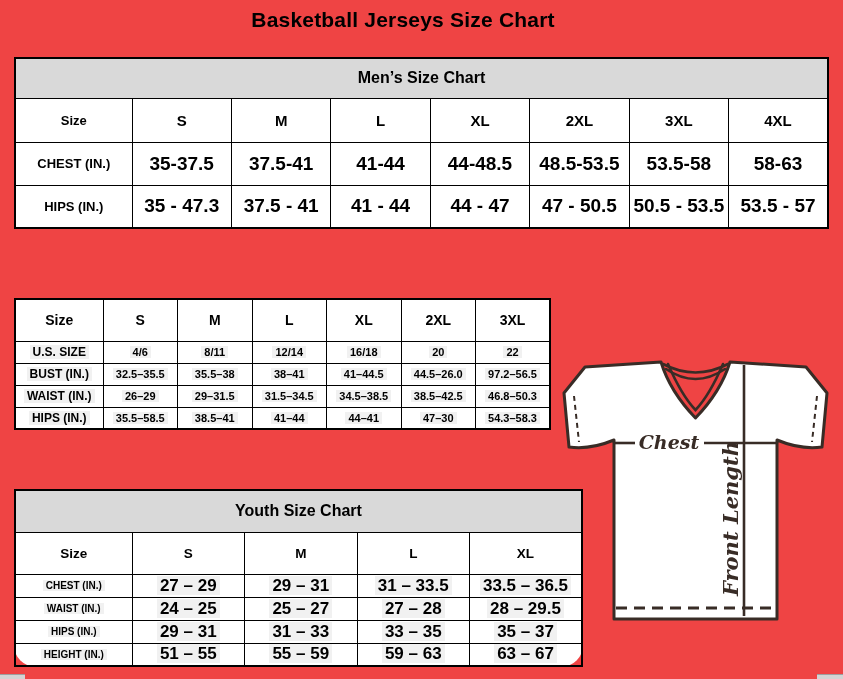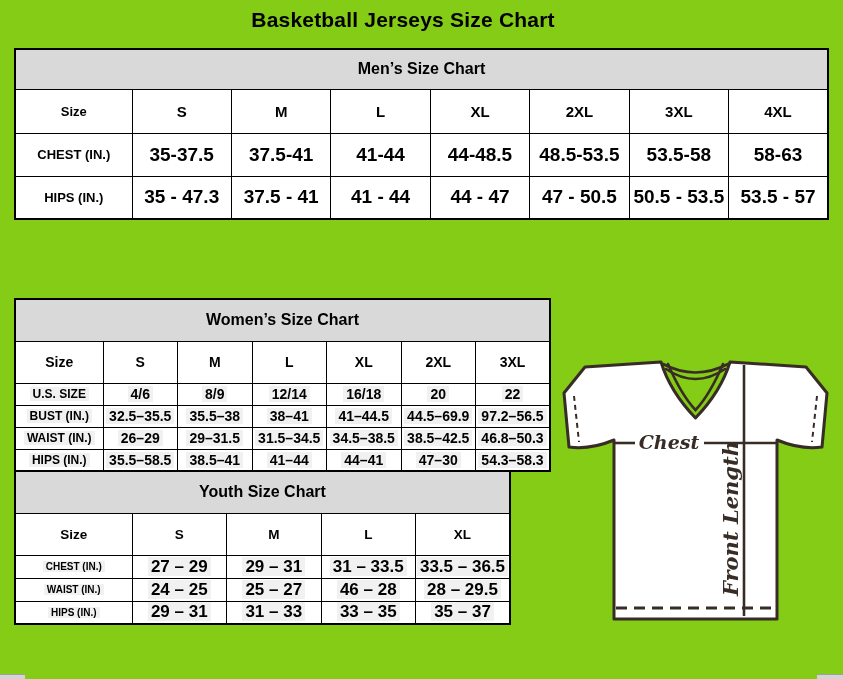--- a/index.html
+++ b/index.html
@@ -1,21 +1,21 @@
 <!DOCTYPE html>
 <html><head>
 <meta charset="utf-8">
 <style>
   * { box-sizing: border-box; margin: 0; padding: 0; }
   html, body { background: #ffffff; }
   .page {
     position: relative;
     width: 843px;
     height: 679px;
-    background: #84cc16;
+    background: #ef4444;
     font-family: "Liberation Sans", sans-serif;
     color: #000000;
     overflow: hidden;
   }
   .title {
     position: absolute;
     top: 8px;
     left: 0;
     width: 806px;
     text-align: center;
@@ -36,35 +36,35 @@
     vertical-align: middle;
     font-weight: bold;
     color: #000000;
     padding: 0;
     overflow: hidden;
     white-space: nowrap;
   }
   .caption-row th { background: #d9d9d9; font-size: 16px; }
 
   
-  #mens-table { left: 14px; top: 48px; width: 815px; }
+  #mens-table { left: 14px; top: 57px; width: 815px; }
   #mens-table .caption-row th { height: 40px; }
   #mens-table .size-row td { height: 44px; font-size: 15px; }
   #mens-table .data-row td { height: 43px; font-size: 19px; }
   #mens-table td.rlabel { font-size: 13px; }
 
   
   #womens-table { left: 14px; top: 298px; width: 537px; }
   #womens-table .caption-row th { height: 42px; }
   #womens-table .size-row td { height: 42px; font-size: 14px; }
-  #womens-table .data-row td { height: 22px; font-size: 14px; }
+  #womens-table .data-row td { height: 22px; font-size: 11px; }
   #womens-table td.rlabel { font-size: 12px; }
 
   
-  #youth-table { left: 14px; top: 470px; width: 497px; }
+  #youth-table { left: 14px; top: 489px; width: 569px; border-radius: 22px; }
   #youth-table .caption-row th { height: 42px; }
   #youth-table .size-row td { height: 42px; font-size: 13.5px; }
   #youth-table .data-row td { height: 23px; font-size: 17px; }
   #youth-table td.rlabel { font-size: 10px; }
 
   .hl { background: #f1f1f1; padding: 0 3px; }
 
   
   #jersey-svg {
     position: absolute;
@@ -149,48 +149,45 @@
     <colgroup>
         <col style="width:88px">
         <col>
         <col>
         <col>
         <col>
         <col>
         <col>
       </colgroup>
     <tbody>
-        <tr class="caption-row">
-      <th colspan="7">Women’s Size Chart</th>
-    </tr>
     <tr class="size-row">
       <td class="rlabel" style="font-size:14px">Size</td>
       <td>S</td>
       <td>M</td>
       <td>L</td>
       <td>XL</td>
       <td>2XL</td>
       <td>3XL</td>
     </tr>
     <tr class="data-row">
       <td class="rlabel"><span class="hl">U.S. SIZE</span></td>
       <td><span class="hl">4/6</span></td>
-      <td><span class="hl">8/9</span></td>
+      <td><span class="hl">8/11</span></td>
       <td><span class="hl">12/14</span></td>
       <td><span class="hl">16/18</span></td>
       <td><span class="hl">20</span></td>
       <td><span class="hl">22</span></td>
     </tr>
     <tr class="data-row">
       <td class="rlabel"><span class="hl">BUST (IN.)</span></td>
       <td><span class="hl">32.5–35.5</span></td>
       <td><span class="hl">35.5–38</span></td>
       <td><span class="hl">38–41</span></td>
       <td><span class="hl">41–44.5</span></td>
-      <td><span class="hl">44.5–69.9</span></td>
+      <td><span class="hl">44.5–26.0</span></td>
       <td><span class="hl">97.2–56.5</span></td>
     </tr>
     <tr class="data-row">
       <td class="rlabel"><span class="hl">WAIST (IN.)</span></td>
       <td><span class="hl">26–29</span></td>
       <td><span class="hl">29–31.5</span></td>
       <td><span class="hl">31.5–34.5</span></td>
       <td><span class="hl">34.5–38.5</span></td>
       <td><span class="hl">38.5–42.5</span></td>
       <td><span class="hl">46.8–50.3</span></td>
@@ -230,29 +227,36 @@
       <td class="rlabel"><span class="hl">CHEST (IN.)</span></td>
       <td><span class="hl">27 – 29</span></td>
       <td><span class="hl">29 – 31</span></td>
       <td><span class="hl">31 – 33.5</span></td>
       <td><span class="hl">33.5 – 36.5</span></td>
     </tr>
     <tr class="data-row">
       <td class="rlabel"><span class="hl">WAIST (IN.)</span></td>
       <td><span class="hl">24 – 25</span></td>
       <td><span class="hl">25 – 27</span></td>
-      <td><span class="hl">46 – 28</span></td>
+      <td><span class="hl">27 – 28</span></td>
       <td><span class="hl">28 – 29.5</span></td>
     </tr>
     <tr class="data-row">
       <td class="rlabel"><span class="hl">HIPS (IN.)</span></td>
       <td><span class="hl">29 – 31</span></td>
       <td><span class="hl">31 – 33</span></td>
       <td><span class="hl">33 – 35</span></td>
       <td><span class="hl">35 – 37</span></td>
+    </tr>
+    <tr class="data-row">
+      <td class="rlabel"><span class="hl">HEIGHT (IN.)</span></td>
+      <td><span class="hl">51 – 55</span></td>
+      <td><span class="hl">55 – 59</span></td>
+      <td><span class="hl">59 – 63</span></td>
+      <td><span class="hl">63 – 67</span></td>
     </tr>
   </tbody>
     </table>
 
   <svg id="jersey-svg" viewBox="0 0 280 268">
 
     <g fill="#ffffff" stroke="#382c26" stroke-width="3" stroke-linejoin="round" stroke-linecap="round">
       <path d="M103,3 L27,8 L6,34 L11,88 Q32,91 56,81 L56,260 L219,260 L219,81 Q243,91 264,88 L269,34 L248,8 L172,3 C165,26 150,46 137.5,59 C125,46 110,26 103,3 Z"></path>
     </g>
 

